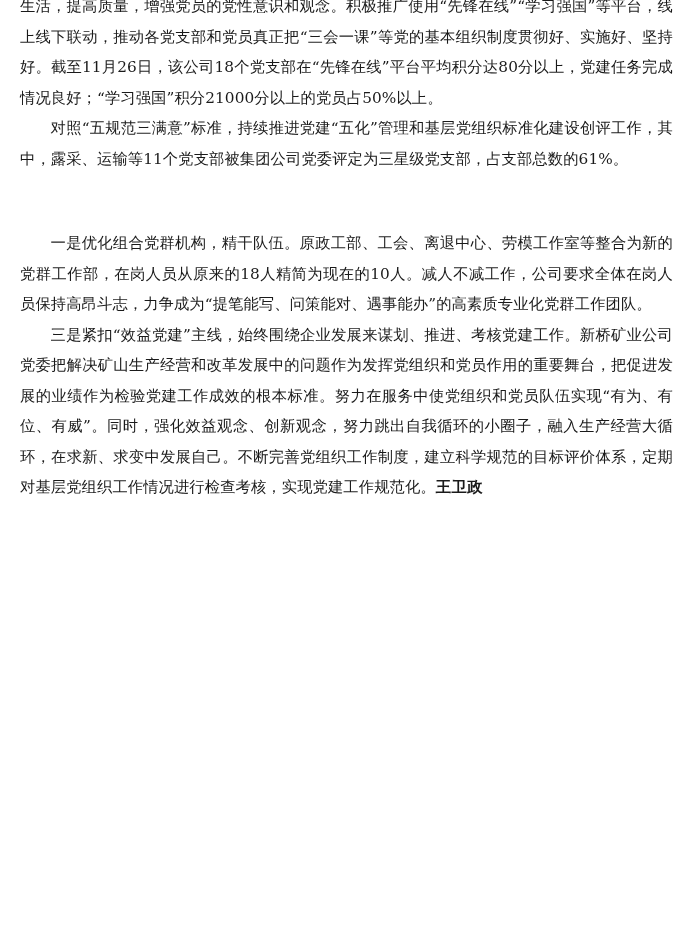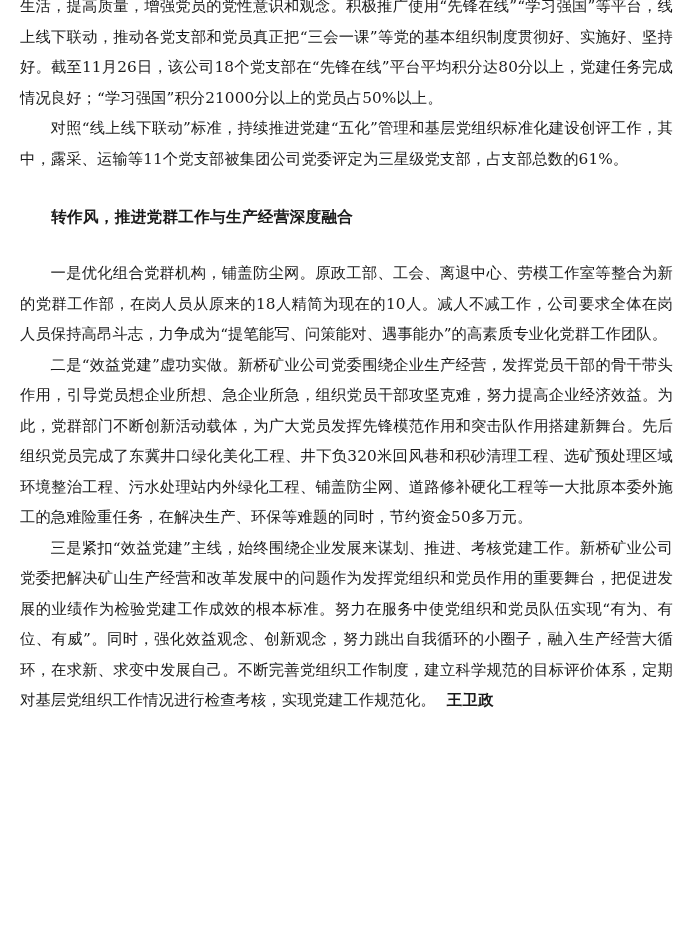--- a/index.html
+++ b/index.html
@@ -42,35 +42,32 @@
   }
   .clip-top {
     
     margin-top: -9px;
   }
   .gap-b { height: 26px; }
   .gap-c { height: 28px; }
   .signature {
     font-weight: bold;
     letter-spacing: 0.5px;
-    margin-left: 11px;
   }
 </style>
 </head>
 <body>
 
 <div class="page">
 
   <p class="para clip-top">生活，提高质量，增强党员的党性意识和观念。积极推广使用“先锋在线”“学习强国”等平台，线上线下联动，推动各党支部和党员真正把“三会一课”等党的基本组织制度贯彻好、实施好、坚持好。截至11月26日，该公司18个党支部在“先锋在线”平台平均积分达80分以上，党建任务完成情况良好；“学习强国”积分21000分以上的党员占50%以上。</p>
 
-  <p class="para indent">对照“线上线下联动”标准，持续推进党建“五化”管理和基层党组织标准化建设创评工作，其中，露采、运输等11个党支部被集团公司党委评定为三星级党支部，占支部总数的61%。</p>
+  <p class="para indent">对照“五规范三满意”标准，持续推进党建“五化”管理和基层党组织标准化建设创评工作，其中，露采、运输等11个党支部被集团公司党委评定为三星级党支部，占支部总数的61%。</p>
 
   <div class="gap-c"></div>
 
-  <p class="heading">转作风，推进党群工作与生产经营深度融合</p>
 
   <div class="gap-b"></div>
 
-  <p class="para indent">一是优化组合党群机构，铺盖防尘网。原政工部、工会、离退中心、劳模工作室等整合为新的党群工作部，在岗人员从原来的18人精简为现在的10人。减人不减工作，公司要求全体在岗人员保持高昂斗志，力争成为“提笔能写、问策能对、遇事能办”的高素质专业化党群工作团队。</p>
-  <p class="para indent">二是“效益党建”虚功实做。新桥矿业公司党委围绕企业生产经营，发挥党员干部的骨干带头作用，引导党员想企业所想、急企业所急，组织党员干部攻坚克难，努力提高企业经济效益。为此，党群部门不断创新活动载体，为广大党员发挥先锋模范作用和突击队作用搭建新舞台。先后组织党员完成了东冀井口绿化美化工程、井下负320米回风巷和积砂清理工程、选矿预处理区域环境整治工程、污水处理站内外绿化工程、铺盖防尘网、道路修补硬化工程等一大批原本委外施工的急难险重任务，在解决生产、环保等难题的同时，节约资金50多万元。</p>
+  <p class="para indent">一是优化组合党群机构，精干队伍。原政工部、工会、离退中心、劳模工作室等整合为新的党群工作部，在岗人员从原来的18人精简为现在的10人。减人不减工作，公司要求全体在岗人员保持高昂斗志，力争成为“提笔能写、问策能对、遇事能办”的高素质专业化党群工作团队。</p>
   <p class="para indent"><span>三是紧扣“效益党建”主线，始终围绕企业发展来谋划、推进、考核党建工作。新桥矿业公司党委把解决矿山生产经营和改革发展中的问题作为发挥党组织和党员作用的重要舞台，把促进发展的业绩作为检验党建工作成效的根本标准。努力在服务中使党组织和党员队伍实现“有为、有位、有威”。同时，强化效益观念、创新观念，努力跳出自我循环的小圈子，融入生产经营大循环，在求新、求变中发展自己。不断完善党组织工作制度，建立科学规范的目标评价体系，定期对基层党组织工作情况进行检查考核，实现党建工作规范化。</span><span class="signature">王卫政</span></p>
 
 </div>
 
 </body></html>

